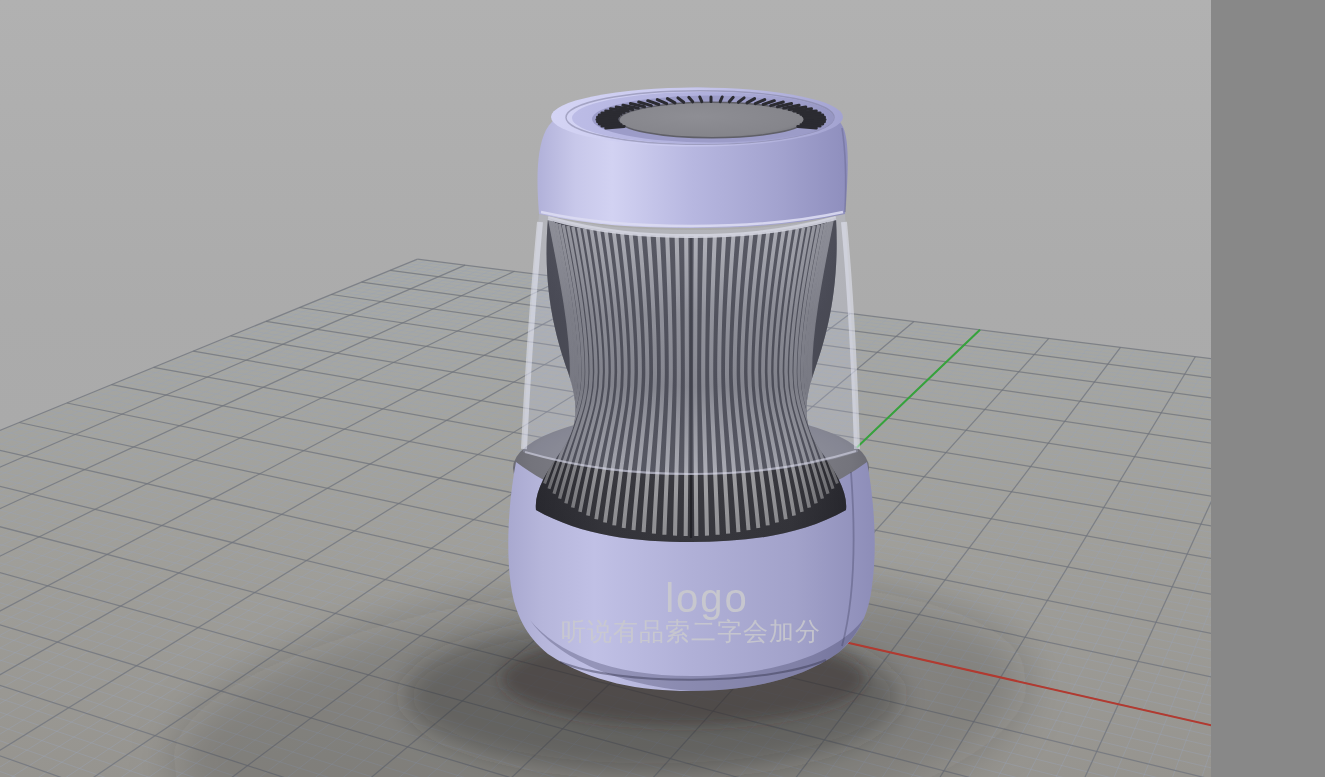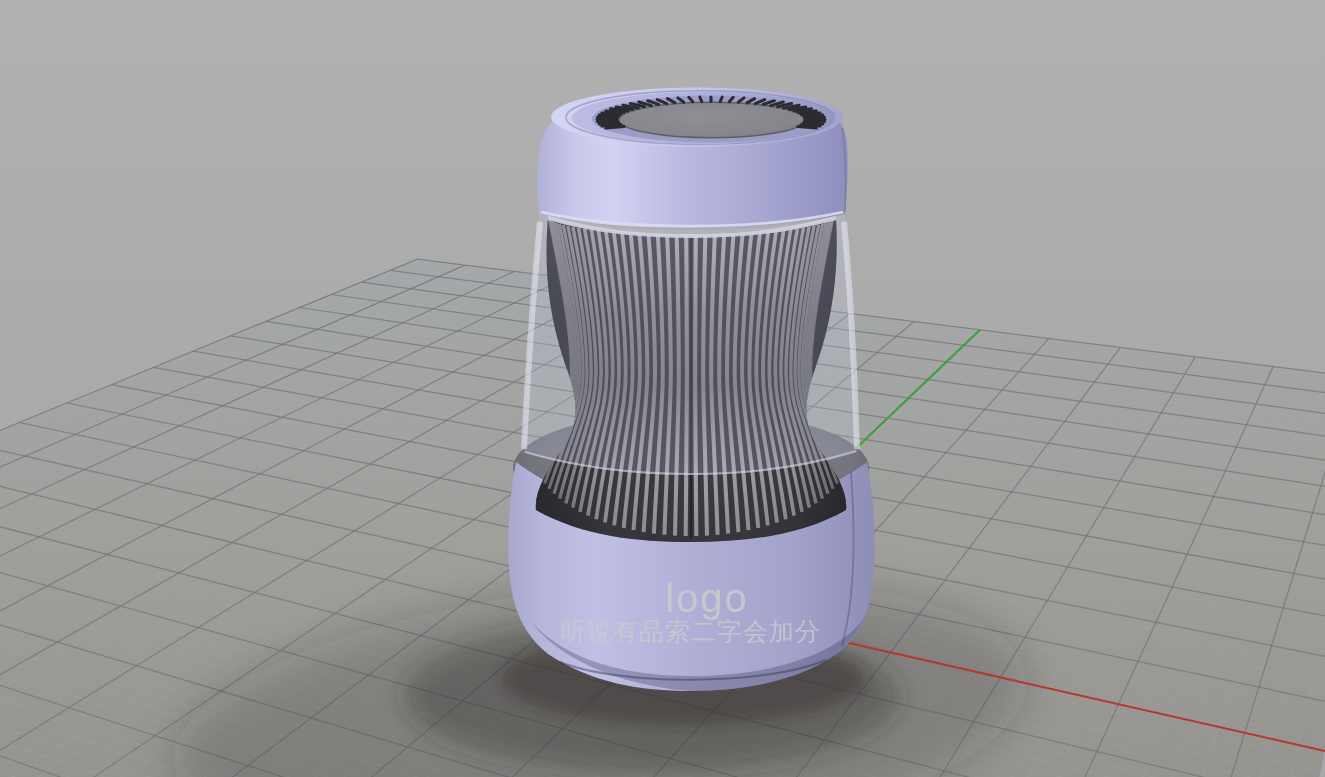--- a/index.html
+++ b/index.html
@@ -1,16 +1,16 @@
 <!DOCTYPE html>
 <html><head>
 <meta charset="utf-8">
 <style>
   html,body{margin:0;padding:0;background:#888;}
-  .viewport{position:relative;width:1325px;height:777px;overflow:hidden;
+  .viewport{position:relative;width:1211px;height:777px;overflow:hidden;
     font-family:"Liberation Sans",sans-serif;}
   .sky{position:absolute;inset:0;
     background:linear-gradient(180deg,#b1b1b1 0%,#abABab 40%,#a7a7a7 100%);}
   svg.layer{position:absolute;left:0;top:0;}
   text{font-family:"Liberation Sans","DejaVu Sans",sans-serif;}
 </style>
 </head>
 <body>
 
 <div class="viewport">

